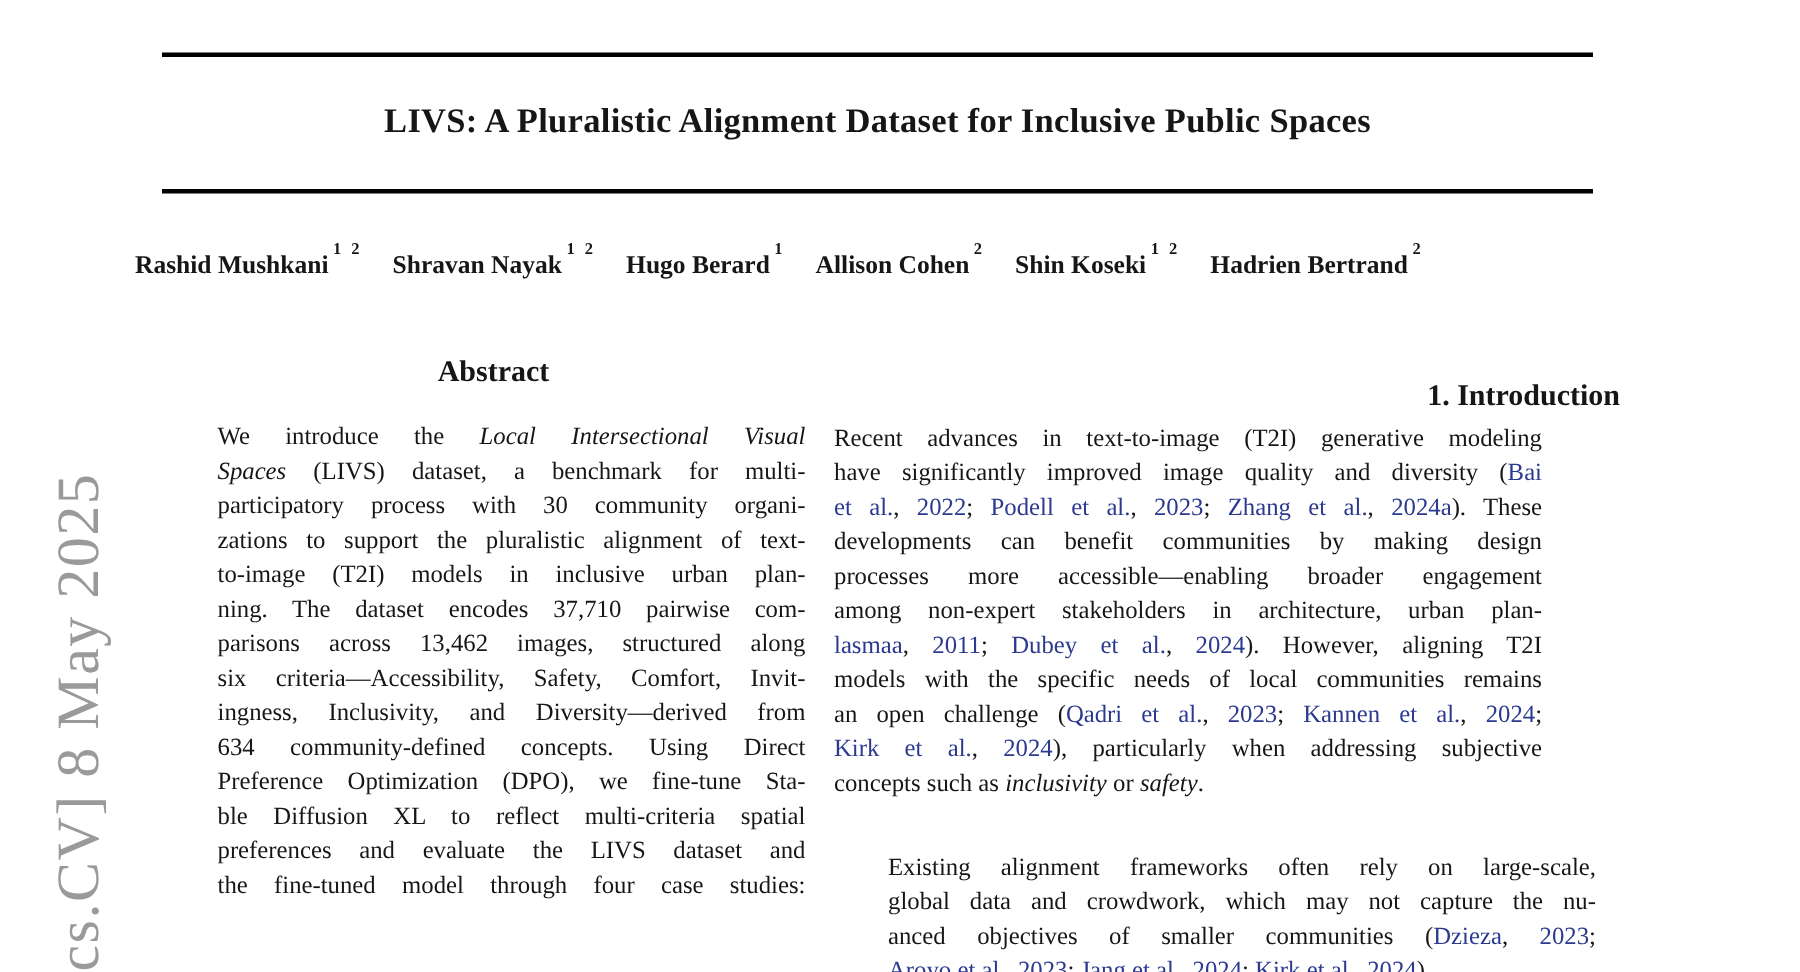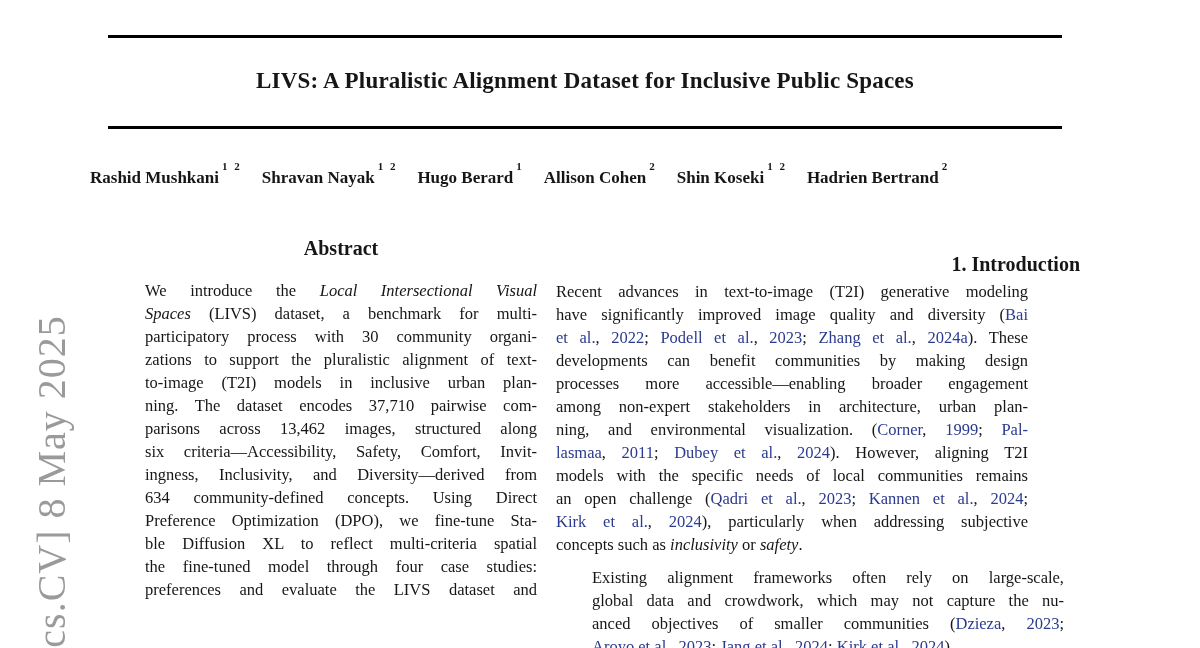--- a/index.html
+++ b/index.html
@@ -14,21 +14,21 @@
     position:absolute;left:108px;top:68px;width:954px;margin:0;
     text-align:center;font-size:23px;font-weight:bold;letter-spacing:.2px;
   }
   .authors{
     position:absolute;left:80px;top:166px;width:1010px;margin:0;
     text-align:left;font-size:17px;font-weight:bold;white-space:nowrap;
   }
   .author{margin:0 10px;}
   .author sup{font-size:11px;position:relative;top:-6px;margin-left:3px;letter-spacing:2px;font-weight:bold;}
   .abs-head{
-    position:absolute;left:145px;top:237px;width:392px;margin:0;
+    position:absolute;left:133px;top:237px;width:392px;margin:0;
     text-align:center;font-size:20px;font-weight:bold;
   }
   .sec-head{
     position:absolute;left:592px;top:237px;width:472px;margin:16px;
     text-align:right;font-size:20px;font-weight:bold;
   }
   .lines{position:absolute;font-size:16.5px;}
   .abs-body{left:145px;top:279px;width:392px;}
   .intro-p1{left:556px;top:280px;width:472px;}
   .intro-p2{left:592px;top:566px;width:472px;}
@@ -66,35 +66,34 @@
         <div class="line"><span>participatory process with 30 community organi-</span></div>
         <div class="line"><span>zations to support the pluralistic alignment of text-</span></div>
         <div class="line"><span>to-image (T2I) models in inclusive urban plan-</span></div>
         <div class="line"><span>ning. The dataset encodes 37,710 pairwise com-</span></div>
         <div class="line"><span>parisons across 13,462 images, structured along</span></div>
         <div class="line"><span>six criteria—Accessibility, Safety, Comfort, Invit-</span></div>
         <div class="line"><span>ingness, Inclusivity, and Diversity—derived from</span></div>
         <div class="line"><span>634 community-defined concepts. Using Direct</span></div>
         <div class="line"><span>Preference Optimization (DPO), we fine-tune Sta-</span></div>
         <div class="line"><span>ble Diffusion XL to reflect multi-criteria spatial</span></div>
+        <div class="line"><span>preferences and evaluate the LIVS dataset and</span></div>
         <div class="line"><span>the fine-tuned model through four case studies:</span></div>
-        <div class="line"><span>preferences and evaluate the LIVS dataset and</span></div>
       </div>
   </div>
 
   <div>
     <h2 class="sec-head">1. Introduction</h2>
     <div class="lines intro-p1">
         <div class="line"><span>Recent advances in text-to-image (T2I) generative modeling</span></div>
         <div class="line"><span>have significantly improved image quality and diversity (</span><span class="c">Bai</span></div>
         <div class="line"><span class="c">et al.</span><span>, </span><span class="c">2022</span><span>; </span><span class="c">Podell et al.</span><span>, </span><span class="c">2023</span><span>; </span><span class="c">Zhang et al.</span><span>, </span><span class="c">2024a</span><span>). These</span></div>
         <div class="line"><span>developments can benefit communities by making design</span></div>
         <div class="line"><span>processes more accessible—enabling broader engagement</span></div>
         <div class="line"><span>among non-expert stakeholders in architecture, urban plan-</span></div>
-        <div class="line"><span>ning, and environmental visualization. (</span><span class="c">Corner</span><span>, </span><span class="c">1999</span><span>; </span><span class="c">Pal-</span></div>
         <div class="line"><span class="c">lasmaa</span><span>, </span><span class="c">2011</span><span>; </span><span class="c">Dubey et al.</span><span>, </span><span class="c">2024</span><span>). However, aligning T2I</span></div>
         <div class="line"><span>models with the specific needs of local communities remains</span></div>
         <div class="line"><span>an open challenge (</span><span class="c">Qadri et al.</span><span>, </span><span class="c">2023</span><span>; </span><span class="c">Kannen et al.</span><span>, </span><span class="c">2024</span><span>;</span></div>
         <div class="line"><span class="c">Kirk et al.</span><span>, </span><span class="c">2024</span><span>), particularly when addressing subjective</span></div>
         <div class="line end"><span>concepts such as </span><span class="i">inclusivity</span><span> or </span><span class="i">safety</span><span>.</span></div>
       </div>
     <div class="lines intro-p2">
         <div class="line"><span>Existing alignment frameworks often rely on large-scale,</span></div>
         <div class="line"><span>global data and crowdwork, which may not capture the nu-</span></div>
         <div class="line"><span>anced objectives of smaller communities (</span><span class="c">Dzieza</span><span>, </span><span class="c">2023</span><span>;</span></div>

